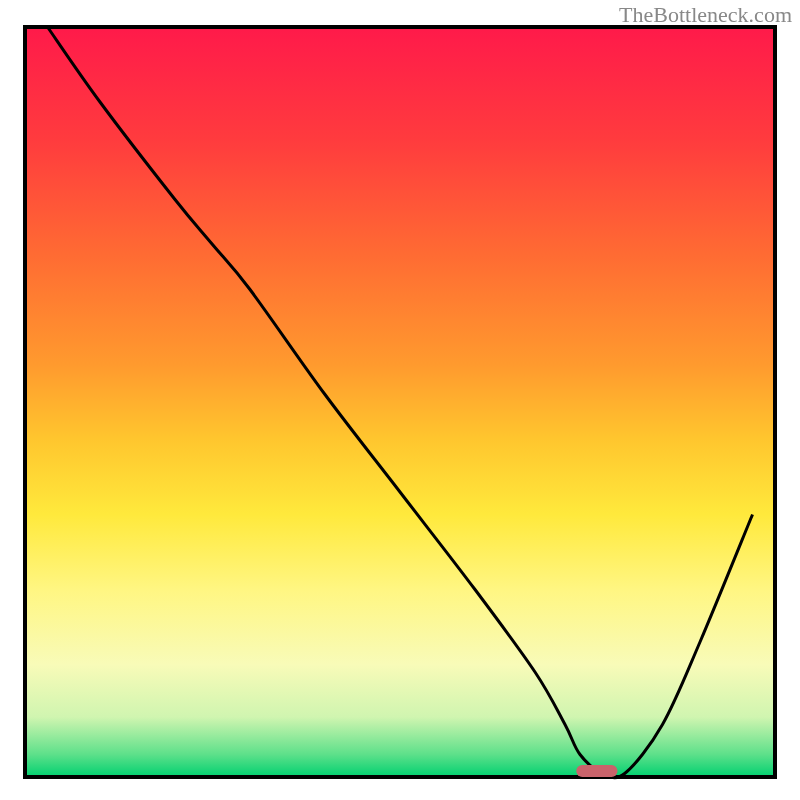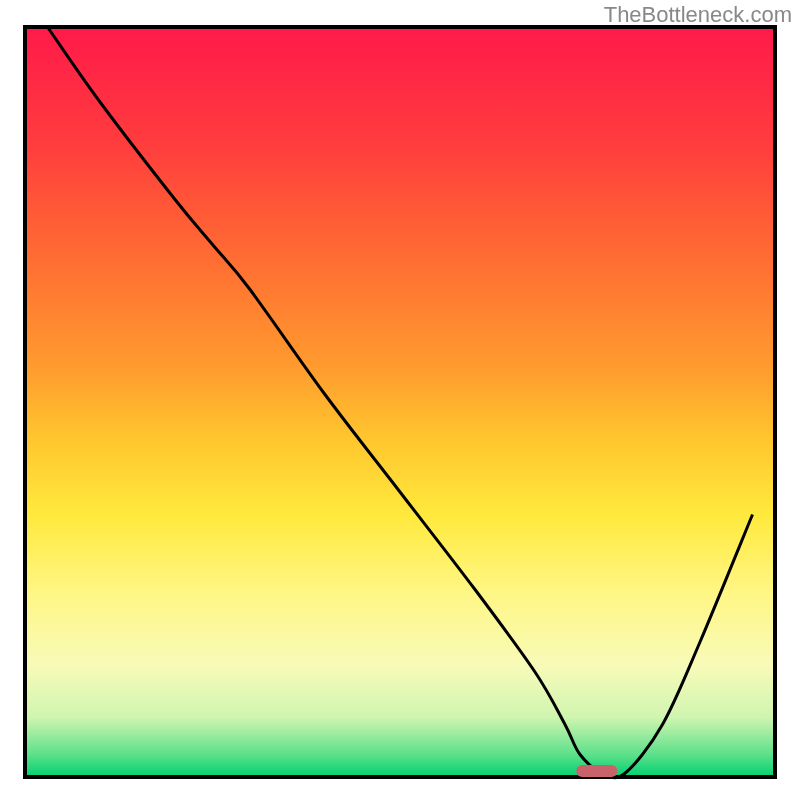--- a/index.html
+++ b/index.html
@@ -16,20 +16,21 @@
     height: 800px;
   }
   .watermark {
     position: absolute;
     top: 2px;
     right: 8px;
     color: #888;
     font-size: 22px;
     font-weight: 500;
     z-index: 10;
+    font-family: Liberation Serif, serif;
   }
   svg {
     display: block;
   }
 </style>
 </head>
 <body>
 <div class="container">
 
 <div class="watermark">TheBottleneck.com</div>

